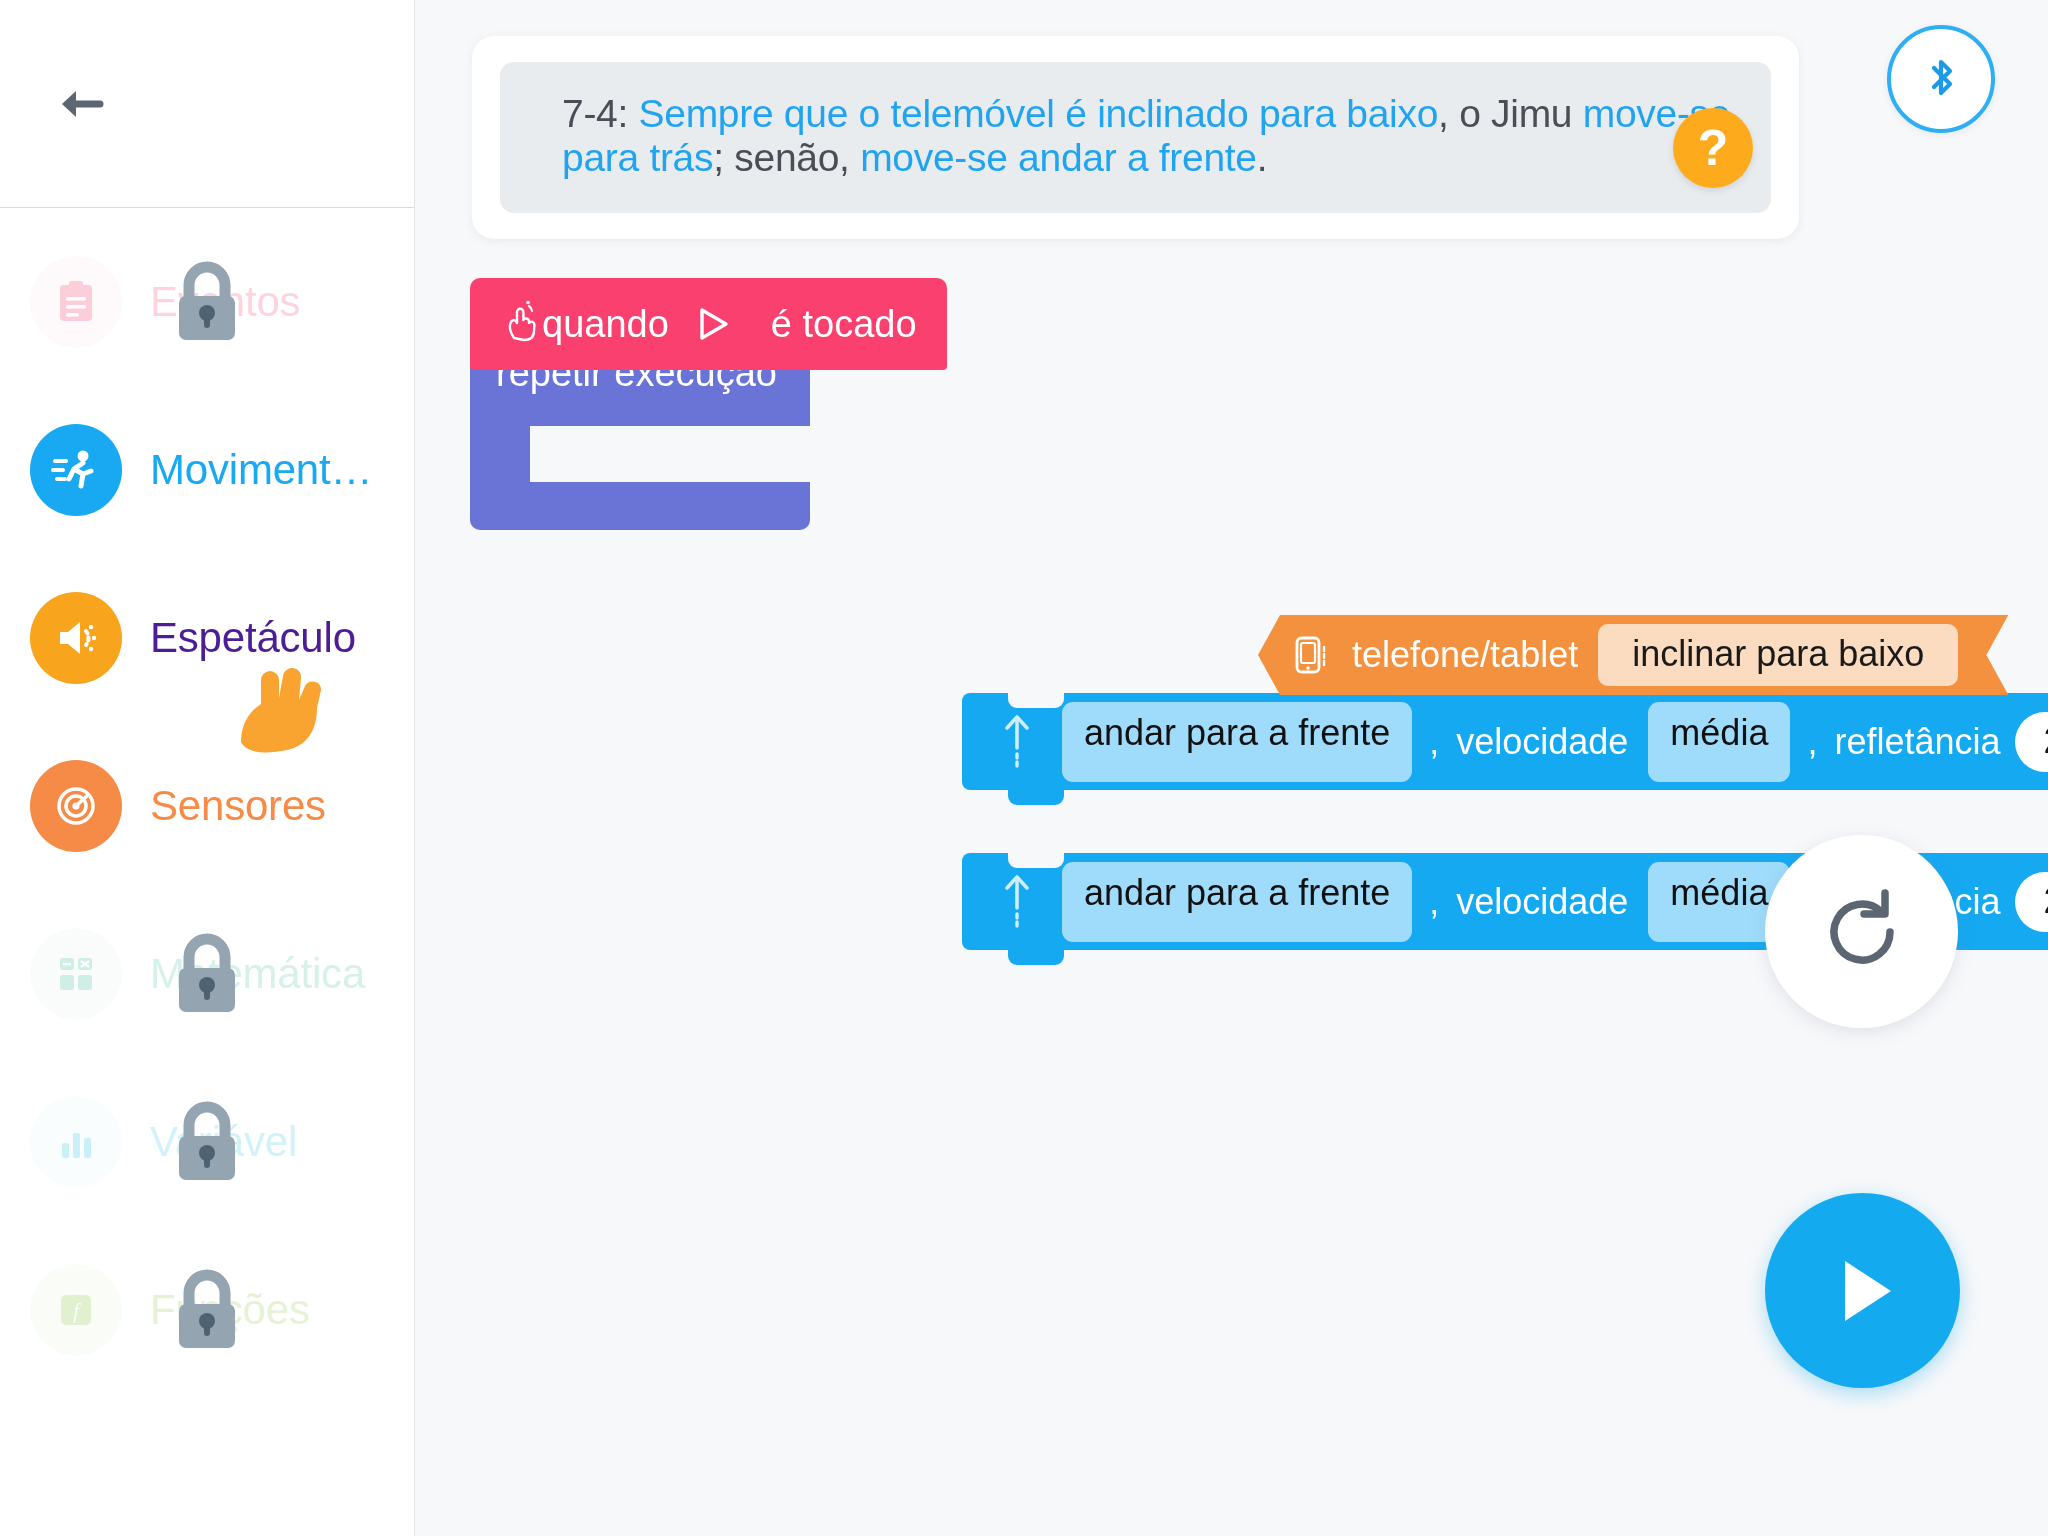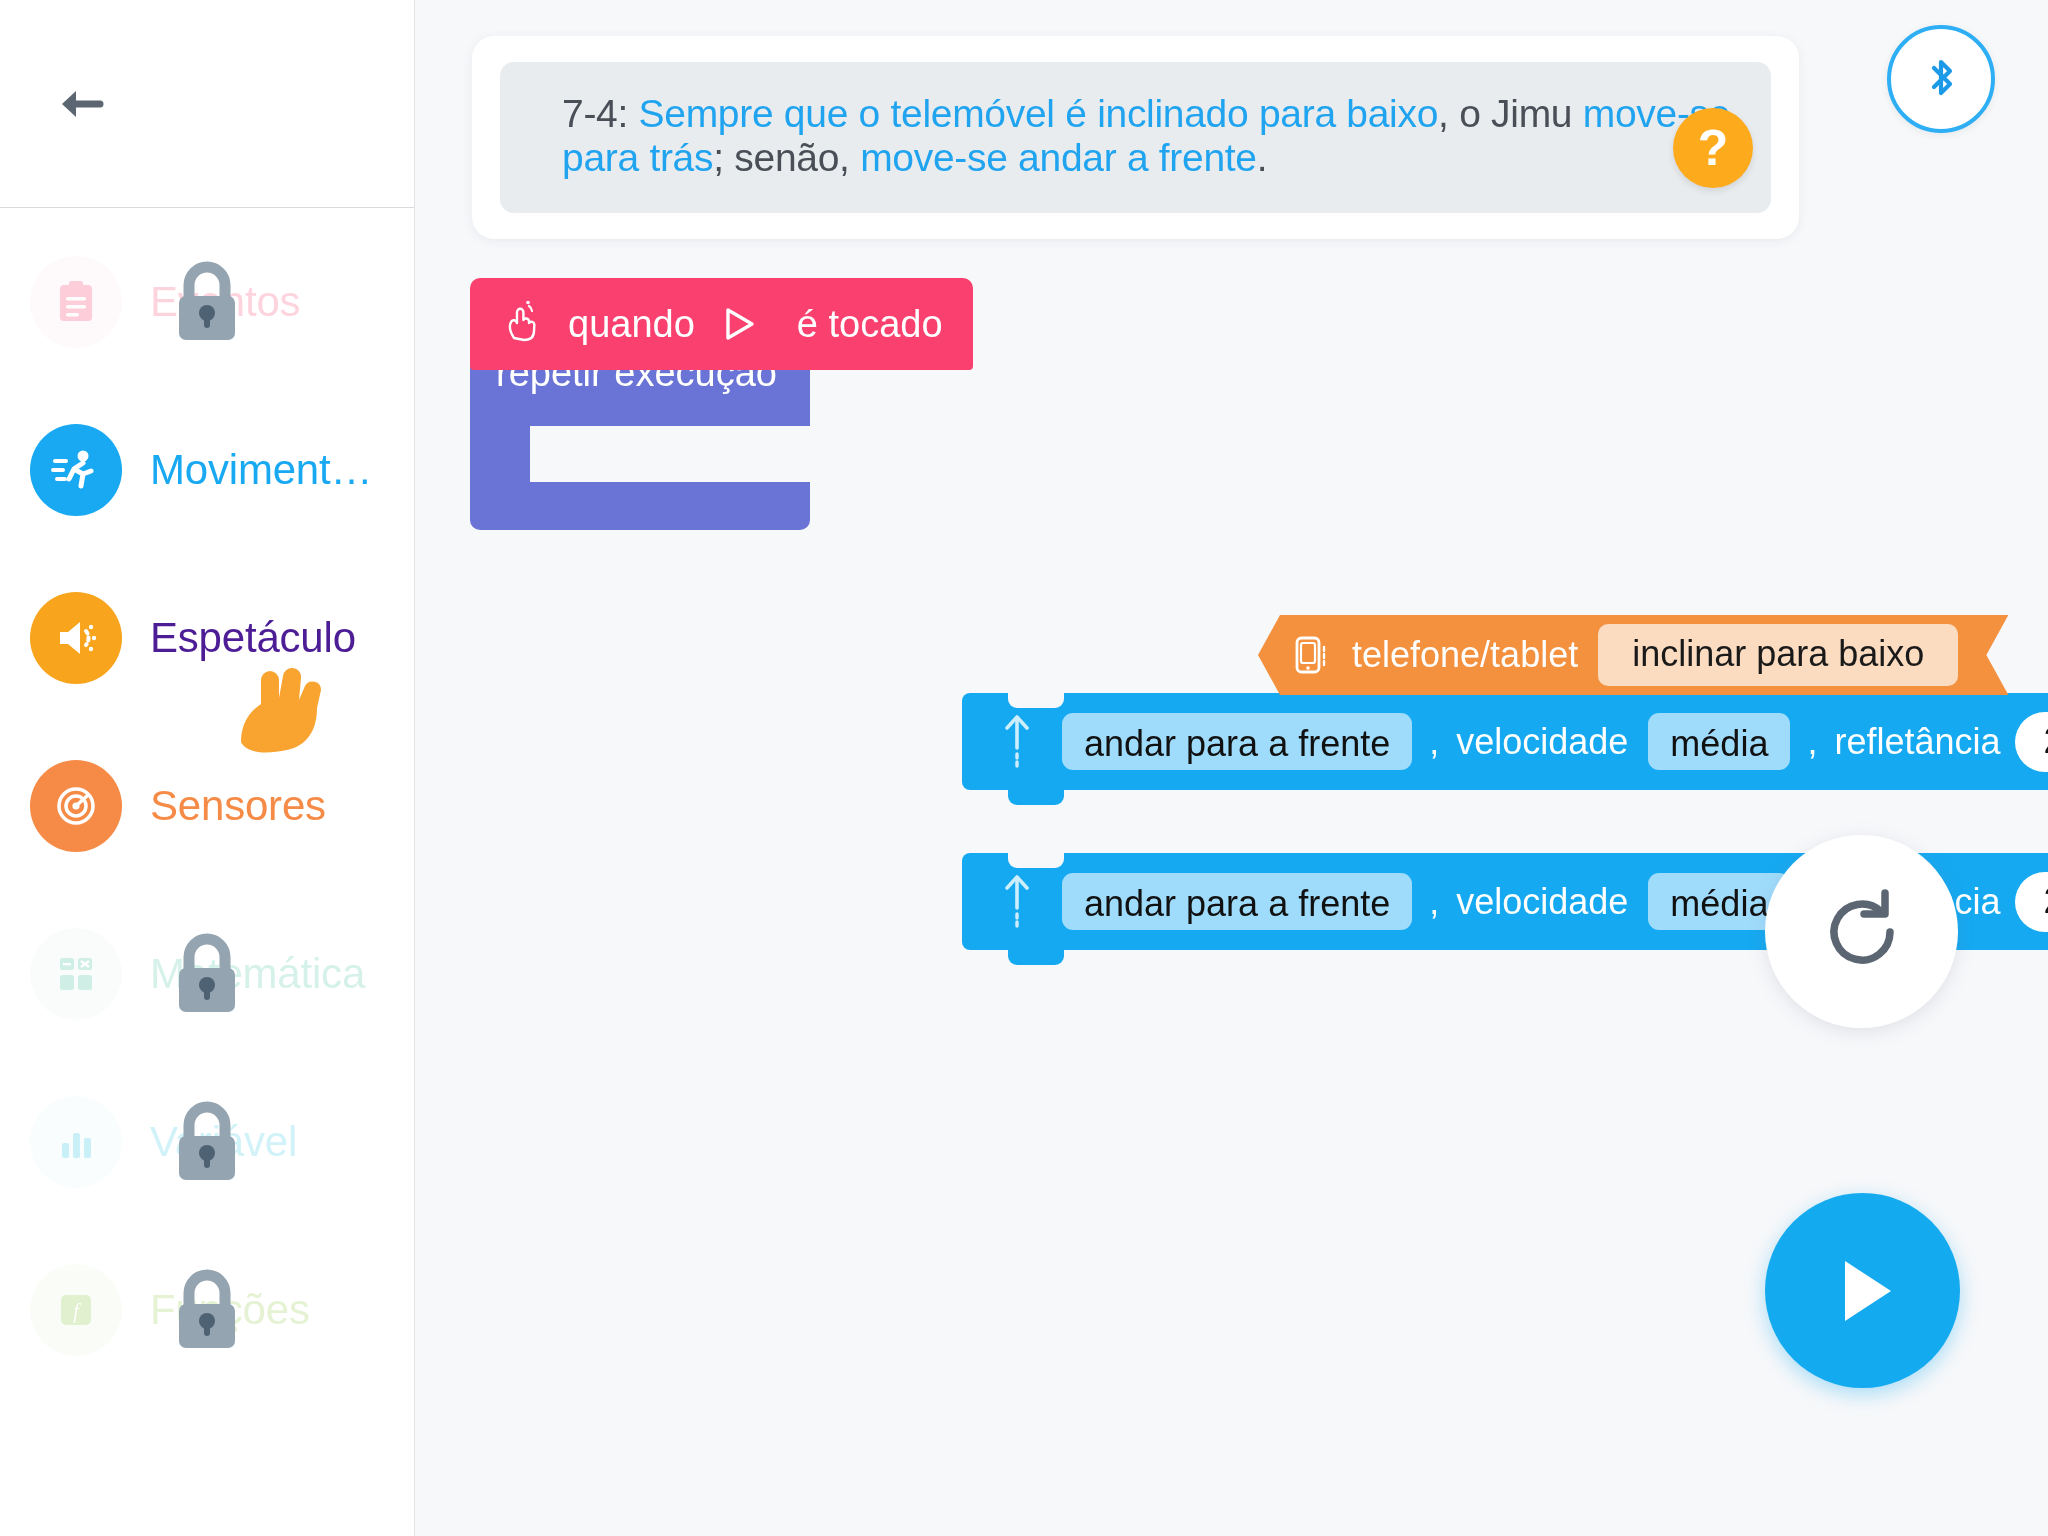--- a/index.html
+++ b/index.html
@@ -160,21 +160,21 @@
     position:absolute; left:55px; top:278px;
     height: 92px;
     background:#f9406f;
     border-radius: 10px 10px 4px 4px;
     display:flex; align-items:center;
     padding: 0 30px 0 32px;
     color:#fff; font-size:38px;
     cursor:pointer;
     z-index: 3;
   }
-  .blk-hat .txt { margin-left: 26px; }
+  .blk-hat .txt { }
   .blk-hat .tri { margin: 0 20px; display:flex; align-items:center; }
 
   .blk-loop {
     position:absolute; left:55px; top:320px;
     width: 340px;
     z-index: 2;
     cursor:pointer;
   }
   .loop-top {
     height: 106px;
@@ -247,21 +247,21 @@
     color:#ffffff; font-size: 36px;
     padding-left: 38px;
     padding-right: 30px;
     cursor: pointer;
   }
   .blk-move .arrow { margin-right: 28px; display:flex; align-items:center;}
   .blk-move .lightchip {
     background:#9fdcfc;
     color:#111;
     border-radius: 11px;
-    padding: 10px 22px 5px;
+    padding: 10px 22px 28px;
     font-size: 36px;
   }
   .blk-move .sep { margin: 0 17px 0 17px; }
   .blk-move .word { }
   .blk-move .numchip {
     background:#ffffff;
     color:#111;
     border-radius: 999px;
     min-width: 78px;
     text-align:center;

